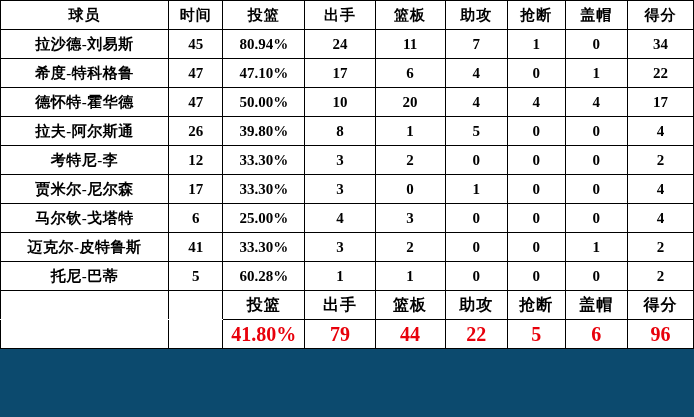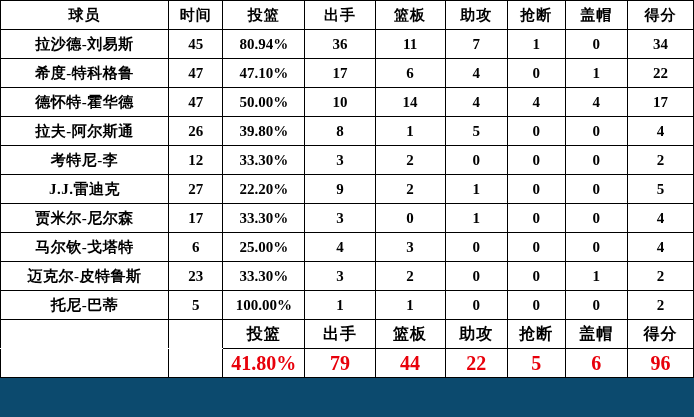--- a/index.html
+++ b/index.html
@@ -107,21 +107,21 @@
         <th>抢断</th>
         <th>盖帽</th>
         <th>得分</th>
       </tr>
     </thead>
     <tbody>
       <tr>
         <td class="name">拉沙德-刘易斯</td>
         <td>45</td>
         <td>80.94%</td>
-        <td>36</td>
+        <td>24</td>
         <td>11</td>
         <td>7</td>
         <td>1</td>
         <td>0</td>
         <td>34</td>
       </tr>
       <tr>
         <td class="name">希度-特科格鲁</td>
         <td>47</td>
         <td>47.10%</td>
@@ -130,21 +130,21 @@
         <td>4</td>
         <td>0</td>
         <td>1</td>
         <td>22</td>
       </tr>
       <tr>
         <td class="name">德怀特-霍华德</td>
         <td>47</td>
         <td>50.00%</td>
         <td>10</td>
-        <td>14</td>
+        <td>20</td>
         <td>4</td>
         <td>4</td>
         <td>4</td>
         <td>17</td>
       </tr>
       <tr>
         <td class="name">拉夫-阿尔斯通</td>
         <td>26</td>
         <td>39.80%</td>
         <td>8</td>
@@ -159,31 +159,20 @@
         <td>12</td>
         <td>33.30%</td>
         <td>3</td>
         <td>2</td>
         <td>0</td>
         <td>0</td>
         <td>0</td>
         <td>2</td>
       </tr>
       <tr>
-        <td class="name">J.J.雷迪克</td>
-        <td>27</td>
-        <td>22.20%</td>
-        <td>9</td>
-        <td>2</td>
-        <td>1</td>
-        <td>0</td>
-        <td>0</td>
-        <td>5</td>
-      </tr>
-      <tr>
         <td class="name">贾米尔-尼尔森</td>
         <td>17</td>
         <td>33.30%</td>
         <td>3</td>
         <td>0</td>
         <td>1</td>
         <td>0</td>
         <td>0</td>
         <td>4</td>
       </tr>
@@ -193,33 +182,33 @@
         <td>25.00%</td>
         <td>4</td>
         <td>3</td>
         <td>0</td>
         <td>0</td>
         <td>0</td>
         <td>4</td>
       </tr>
       <tr>
         <td class="name">迈克尔-皮特鲁斯</td>
-        <td>23</td>
+        <td>41</td>
         <td>33.30%</td>
         <td>3</td>
         <td>2</td>
         <td>0</td>
         <td>0</td>
         <td>1</td>
         <td>2</td>
       </tr>
       <tr>
         <td class="name">托尼-巴蒂</td>
         <td>5</td>
-        <td>100.00%</td>
+        <td>60.28%</td>
         <td>1</td>
         <td>1</td>
         <td>0</td>
         <td>0</td>
         <td>0</td>
         <td>2</td>
       </tr>
       <tr class="totals-head">
         <td class="blank"></td>
         <td class="blank"></td>

